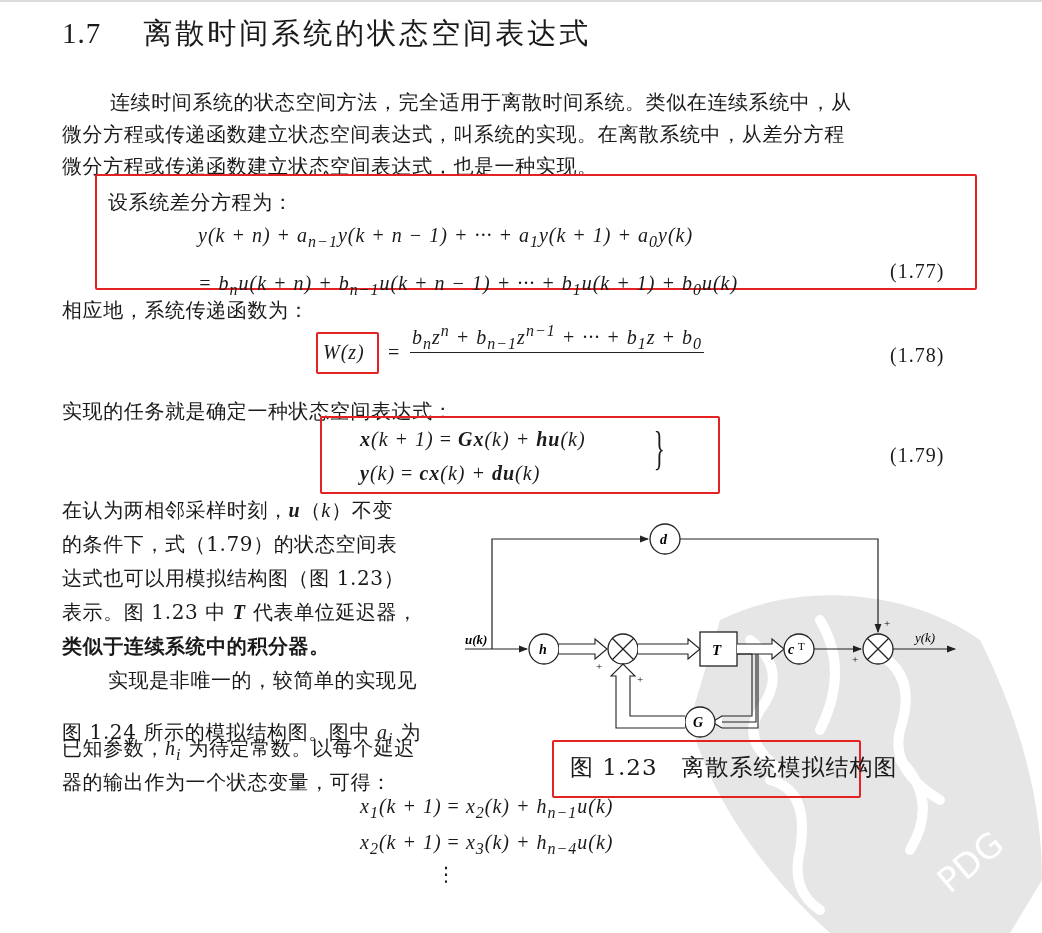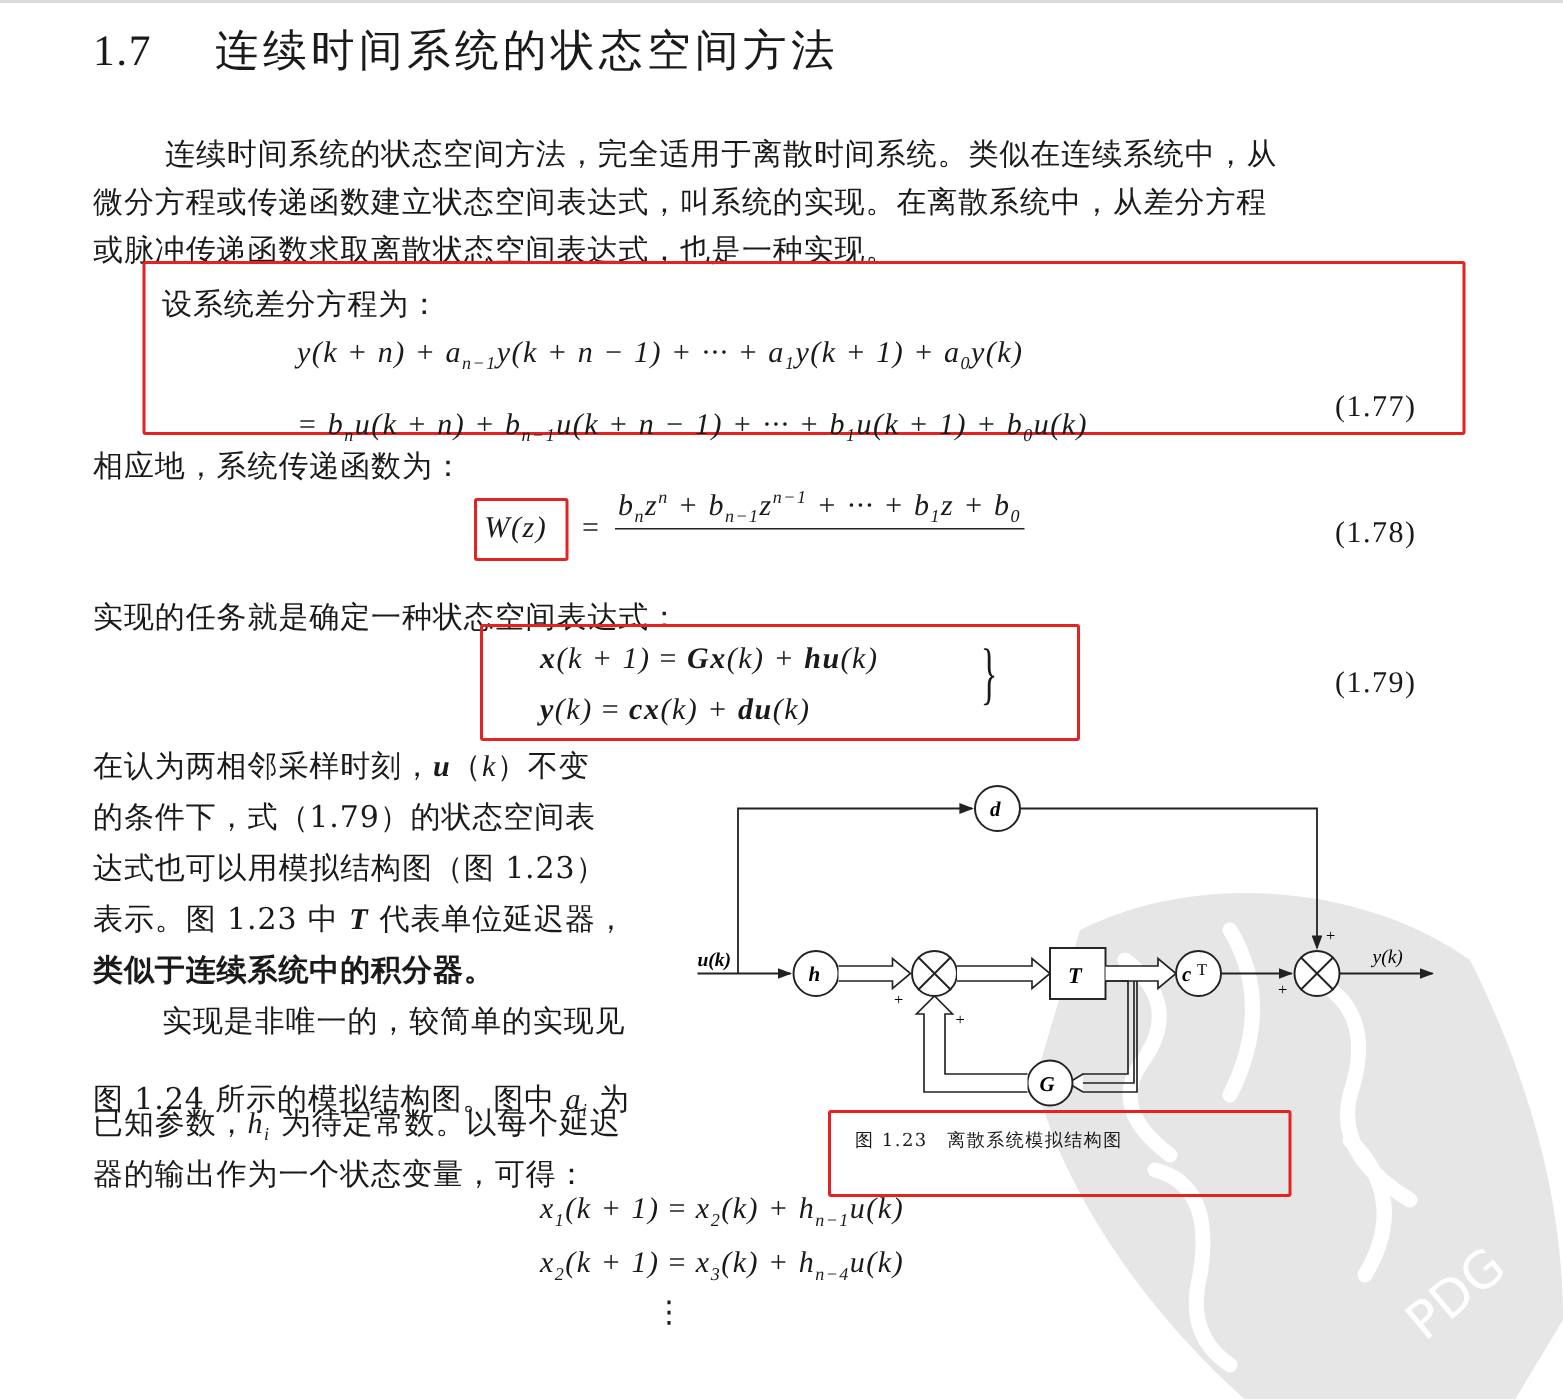--- a/index.html
+++ b/index.html
@@ -10,52 +10,52 @@
   }
   .topline { position: absolute; left: 0; top: 0; width: 1042px; height: 2px; background: #dcdcdc; }
   .abs { position: absolute; white-space: nowrap; }
   .title { left: 62px; top: 14px; font-size: 29px; letter-spacing: 3px; }
   .title .num { font-family: "Liberation Serif", serif; margin-right: 42px; letter-spacing: 1px; }
   .para { font-size: 20px; letter-spacing: 0.6px; line-height: 32px; }
   .math { font-family: "Liberation Serif", serif; font-size: 20px; font-style: italic; letter-spacing: 1px; }
   .math .up { font-style: normal; }
   .math b { font-weight: bold; }
   .eqno { font-family: "Liberation Serif", serif; font-size: 20px; font-style: normal; letter-spacing: 1px; }
-  sub, sup { font-size: 12px; line-height: 0; }
+  sub, sup { font-size: 16px; line-height: 0; }
   .redbox { position: absolute; border: 2px solid #e52222; border-radius: 2px; box-sizing: border-box; }
   .frac { display: inline-block; vertical-align: middle; text-align: center; }
   .frac .num, .frac .den { display: block; padding: 0 2px; }
   .frac .bar { display: block; height: 1px; background: #222; margin: 3px 0; }
   .brace { font-style: normal; font-size: 46px; line-height: 1; }
   .watermark { position: absolute; left: 680px; top: 580px; width: 362px; height: 353px; }
   .diagram { position: absolute; left: 460px; top: 510px; width: 520px; height: 230px; }
-  .caption { font-size: 12px; letter-spacing: 1px; }
+  .caption { font-size: 23px; letter-spacing: 1px; }
 </style>
 </head>
 <body>
 
 <div class="topline"></div>
 
 <svg class="watermark" viewBox="0 0 362 353">
   <path d="M40,40 C120,0 230,10 300,60 C340,140 362,220 362,300 L330,353 L150,353 C90,300 30,220 10,140 Z" fill="#e6e6e6"></path>
   <path d="M70,60 q40,30 10,70 q-20,30 20,60" stroke="#fff" stroke-width="10" fill="none" stroke-linecap="round"></path>
   <path d="M140,40 q30,50 0,110" stroke="#fff" stroke-width="10" fill="none" stroke-linecap="round"></path>
   <path d="M190,70 q50,20 30,80 q-10,40 40,70" stroke="#fff" stroke-width="10" fill="none" stroke-linecap="round"></path>
   <path d="M90,200 q40,10 30,70 q-10,40 20,60" stroke="#fff" stroke-width="10" fill="none" stroke-linecap="round"></path>
   <path d="M220,180 q40,40 10,90" stroke="#fff" stroke-width="10" fill="none" stroke-linecap="round"></path>
   <text x="250" y="300" font-family="DejaVu Sans, sans-serif" font-size="34" fill="#fff" transform="rotate(-40 280 280)">PDG</text>
 </svg>
 
 <div class="abs title">
-  <span class="num">1.7</span><span>连续时间系统的状态空间方法</span>
+  <span class="num">1.7</span><span>离散时间系统的状态空间表达式</span>
 </div>
 
 <div class="abs para" style="left:110px; top:86px;">连续时间系统的状态空间方法，完全适用于离散时间系统。类似在连续系统中，从</div>
 <div class="abs para" style="left:62px; top:118px;">微分方程或传递函数建立状态空间表达式，叫系统的实现。在离散系统中，从差分方程</div>
-<div class="abs para" style="left:62px; top:150px;">或脉冲传递函数求取离散状态空间表达式，也是一种实现。</div>
+<div class="abs para" style="left:62px; top:150px;">微分方程或传递函数建立状态空间表达式，也是一种实现。</div>
 
 <div class="redbox" style="left:95px; top:174px; width:882px; height:116px;"></div>
 <div class="abs para" style="left:108px; top:186px;">设系统差分方程为：</div>
 <div class="abs math" style="left:198px; top:224px;">
   y(k + n) + a<sub>n−1</sub>y(k + n − 1) + ··· + a<sub>1</sub>y(k + 1) + a<sub>0</sub>y(k)
 </div>
 <div class="abs math" style="left:198px; top:272px;">
   = b<sub>n</sub>u(k + n) + b<sub>n−1</sub>u(k + n − 1) + ··· + b<sub>1</sub>u(k + 1) + b<sub>0</sub>u(k)
 </div>
 <div class="abs eqno" style="left:890px; top:260px;">(1.77)</div>

